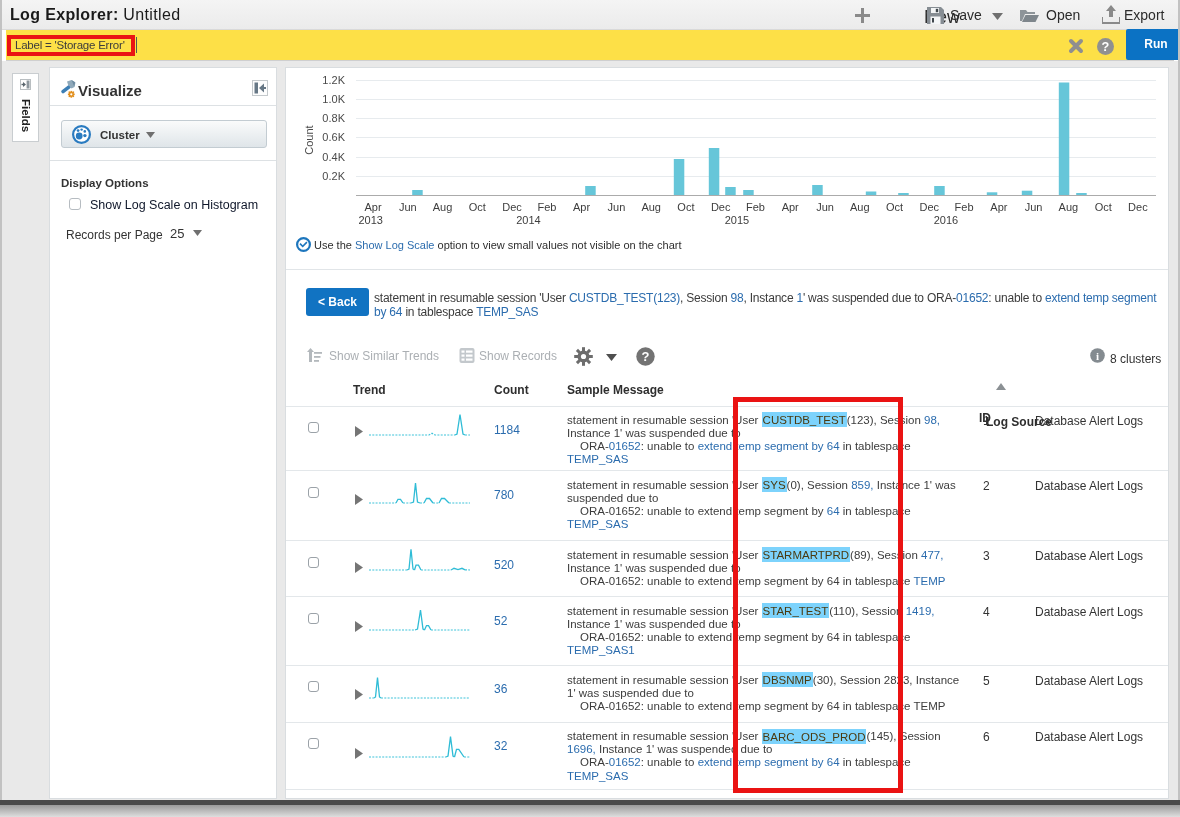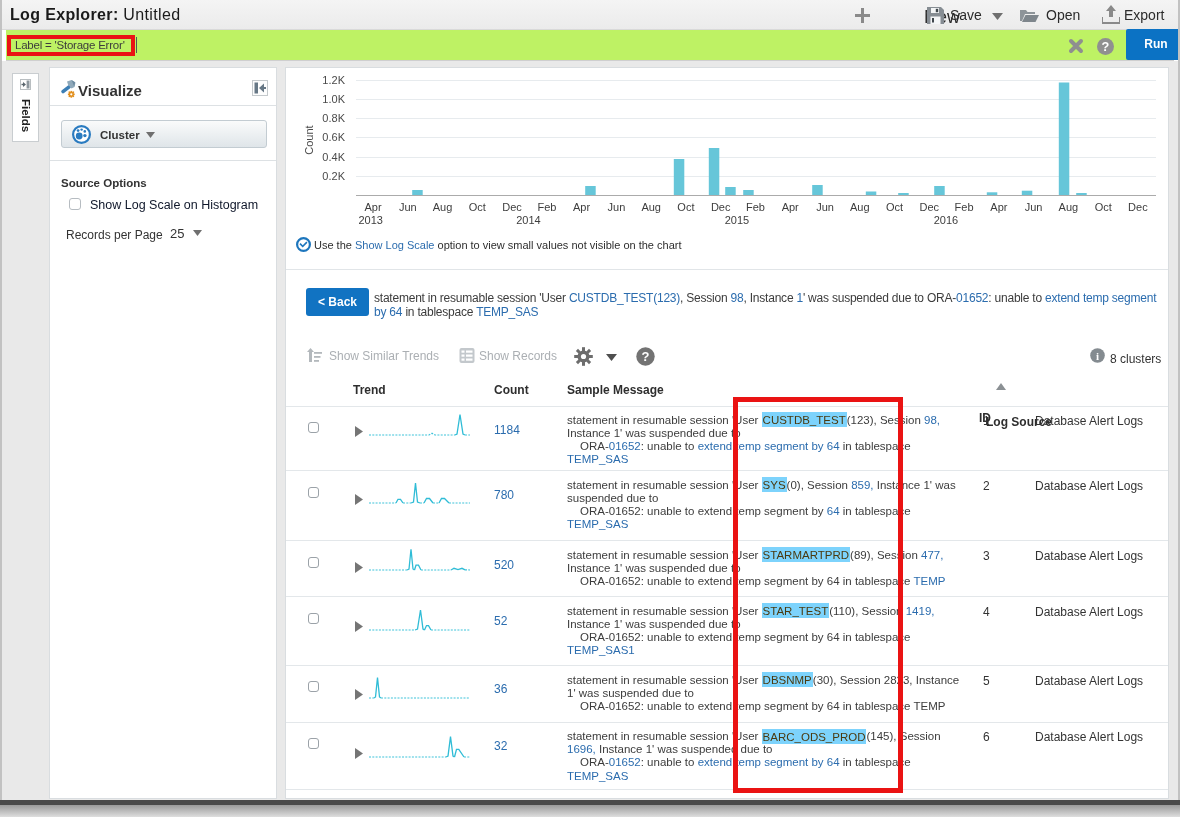--- a/index.html
+++ b/index.html
@@ -4,21 +4,21 @@
 <style>
 * { margin:0; padding:0; box-sizing:border-box; }
 html,body { width:1180px; height:817px; overflow:hidden; background:#fff; }
 body, div, span { font-family:"Liberation Sans", sans-serif; }
 #page { position:absolute; left:0; top:0; width:1180px; height:817px; background:#fff; }
 .abs { position:absolute; }
 a.lnk { color:#2b6cae; text-decoration:none; }
 .hl { background:#7dd3fc; color:#4a3a10; padding:1.5px 1px; }
 #hdr { position:absolute; left:0; top:0; width:1180px; height:30px;
   background:linear-gradient(#f4f4f4,#ebebeb); border-bottom:1px solid #d9d9d9; }
-#qbar { position:absolute; left:6px; top:30px; width:1168px; height:31px; background:#bef264;
+#qbar { position:absolute; left:6px; top:30px; width:1168px; height:31px; background:#fde047;
   border-bottom:1px solid #cfcfcf; }
 #content { position:absolute; left:0; top:61px; width:1180px; height:741px; background:#e9e9e9; }
 #lpanel { position:absolute; left:49px; top:67px; width:228px; height:732px; background:#fff; border:1px solid #d9dde0; }
 #mpanel { position:absolute; left:285px; top:67px; width:884px; height:732px; background:#fff; border:1px solid #d9dde0; }
 #ftab { position:absolute; left:12px; top:73px; width:27px; height:69px; background:#fff; border:1px solid #c9cdd0; }
 .rowline { position:absolute; left:286px; width:882px; height:1px; background:#e3e7ea; }
 .redbox { position:absolute; border:5px solid #ea1313; }
 </style>
 </head>
 <body>
@@ -106,21 +106,21 @@
       <circle cx="6.1" cy="5.6" r="1.4" fill="#2a7bc0"></circle>
       <circle cx="9.6" cy="4.6" r="1.2" fill="#2a7bc0"></circle>
       <circle cx="12.8" cy="6.4" r="1.3" fill="#2a7bc0"></circle>
     </svg>
     <div class="abs" style="left:50px;top:60.5px;font-size:11.5px;font-weight:bold;color:#333;">Cluster</div>
     <svg class="abs" style="left:96px;top:64px;" width="9" height="6" viewBox="0 0 9 6">
         <path d="M0 0h9L4.5 6z" fill="#6f6f6f"></path>
       </svg>
     <div class="abs" style="left:0;top:92px;width:226px;height:1px;background:#dde1e4;"></div>
 
-    <div class="abs" style="left:11px;top:109px;font-size:11.5px;font-weight:bold;color:#333;">Source Options</div>
+    <div class="abs" style="left:11px;top:109px;font-size:11.5px;font-weight:bold;color:#333;">Display Options</div>
     <div class="abs" style="left:19px;top:130px;width:12px;height:12px;border:1px solid #b6bcc1;border-radius:3px;background:#fff;"></div>
     <div class="abs" style="left:40px;top:130px;font-size:12.5px;color:#0f172a;">Show Log Scale on Histogram</div>
     <div class="abs" style="left:16px;top:159.5px;font-size:12px;color:#333;">Records per Page</div>
     <div class="abs" style="left:120px;top:158px;font-size:13px;color:#333;">25</div>
     <svg class="abs" style="left:143px;top:162px;" width="9" height="6" viewBox="0 0 9 6">
         <path d="M0 0h9L4.5 6z" fill="#6f6f6f"></path>
       </svg>
   </div>
   <div id="mpanel"></div>
 

